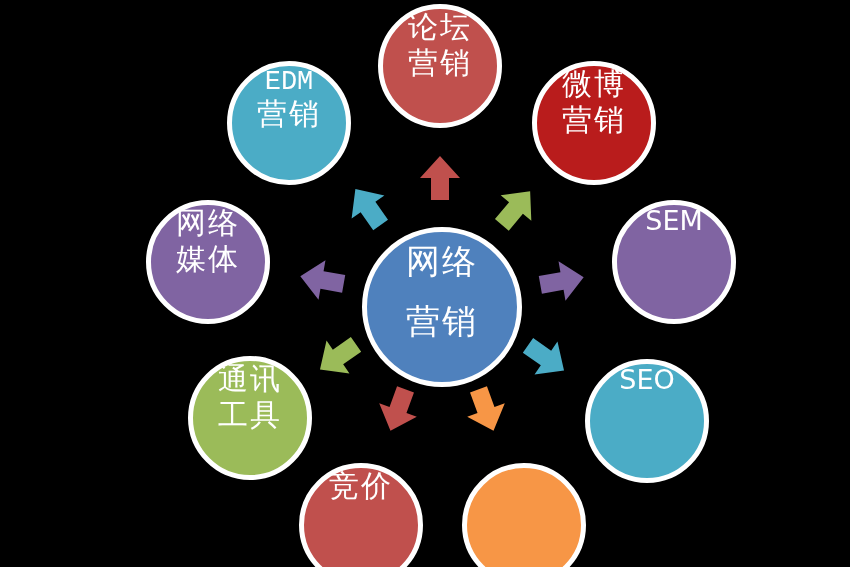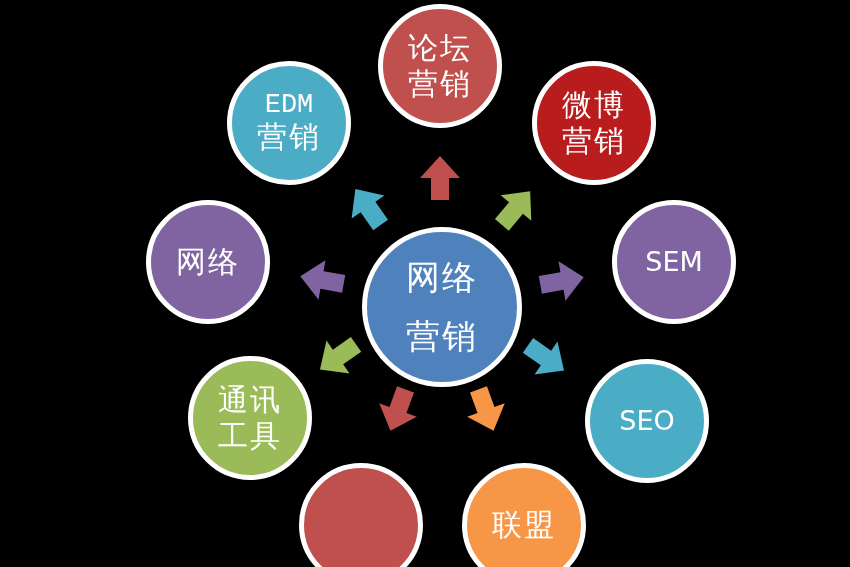--- a/index.html
+++ b/index.html
@@ -1,21 +1,21 @@
 <!DOCTYPE html>
 <html><head>
 <meta charset="utf-8">
 <style>
   html, body { margin: 0; padding: 0; background: #000; }
   body { width: 850px; height: 567px; overflow: hidden; position: relative;
          font-family: "DejaVu Sans", "Liberation Sans", sans-serif; }
   .stage { position: absolute; left: 0; top: 0; width: 850px; height: 567px; background: #000; }
   svg.arrows { position: absolute; left: 0; top: 0; }
   .node { position: absolute; border-radius: 50%; border: 5px solid #fff; box-sizing: border-box;
-          display: flex; flex-direction: column; align-items: center; justify-content: center;
+          display: flex; flex-direction: column; align-items: center; justify-content: flex-start;
           color: #fff; text-align: center; }
   .node .line { display: block; line-height: 1.2; letter-spacing: 2px; }
   .node.small .line { font-size: 30px; }
   .node.center .line { font-size: 34px; line-height: 1.75; }
   .node.latin .line { font-size: 27px; letter-spacing: 0; }
 </style>
 </head>
 <body>
 
 <div class="stage">
@@ -53,33 +53,34 @@
 
   <div class="node small latin" style="left: 585px; top: 359px; width: 124px; height: 124px; background: rgb(75, 172, 198);">
     <span class="line">SEO</span>
   </div>
 
   <div class="node small latin" style="left: 612px; top: 200px; width: 124px; height: 124px; background: rgb(128, 100, 162);">
     <span class="line">SEM</span>
   </div>
 
   <div class="node small" style="left: 462px; top: 463px; width: 124px; height: 124px; background: rgb(247, 150, 70);">
-    <span class="line">联盟</span>
   </div>
 
   <div class="node small" style="left: 299px; top: 463px; width: 124px; height: 124px; background: rgb(192, 80, 77);">
+    <span class="line">竞价</span>
   </div>
 
   <div class="node small" style="left: 188px; top: 356px; width: 124px; height: 124px; background: rgb(155, 187, 89);">
     <span class="line">通讯</span>
     <span class="line">工具</span>
   </div>
 
   <div class="node small" style="left: 146px; top: 200px; width: 124px; height: 124px; background: rgb(128, 100, 162);">
     <span class="line">网络</span>
+    <span class="line">媒体</span>
   </div>
 
   <div class="node small" style="left: 227px; top: 61px; width: 124px; height: 124px; background: rgb(75, 172, 198); font-family: Liberation Mono, monospace;">
     <span class="line latin-line" style="font-size:27px; letter-spacing:0;">EDM</span>
     <span class="line">营销</span>
   </div>
 
 </div>
 
 </body></html>

